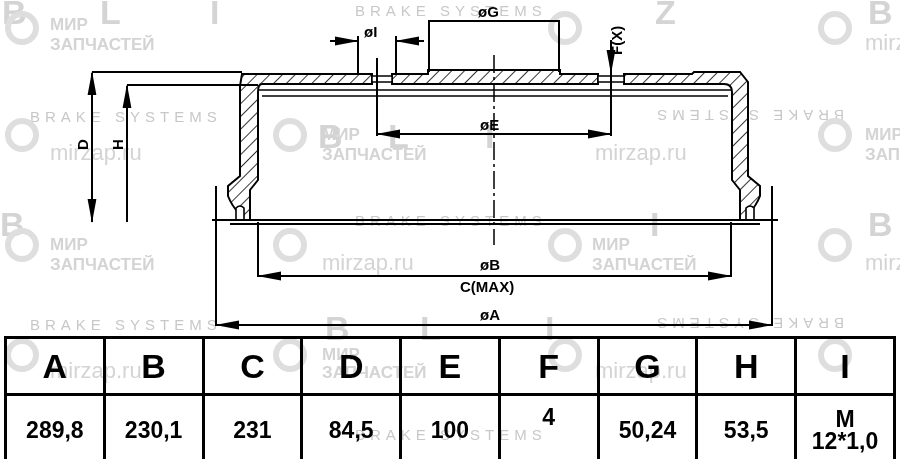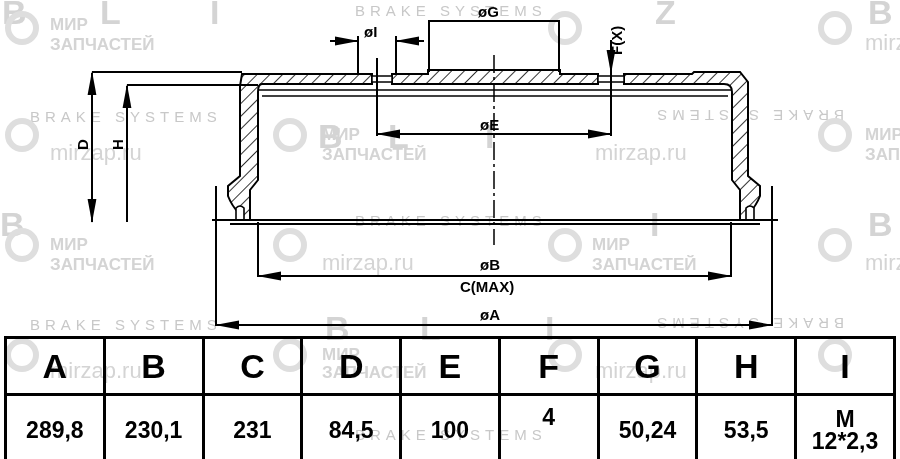--- a/index.html
+++ b/index.html
@@ -186,17 +186,17 @@
     <td>289,8</td>
     <td>230,1</td>
     <td>231</td>
     <td>84,5</td>
     <td>100</td>
     <td style="vertical-align:top;padding-top:10px;">4</td>
     <td>50,24</td>
     <td>53,5</td>
     <td>
       <div>M</div>
-      <div>12*2,3</div>
+      <div>12*1,0</div>
     </td>
   </tr>
 </tbody>
   </table>
 
 </body></html>

